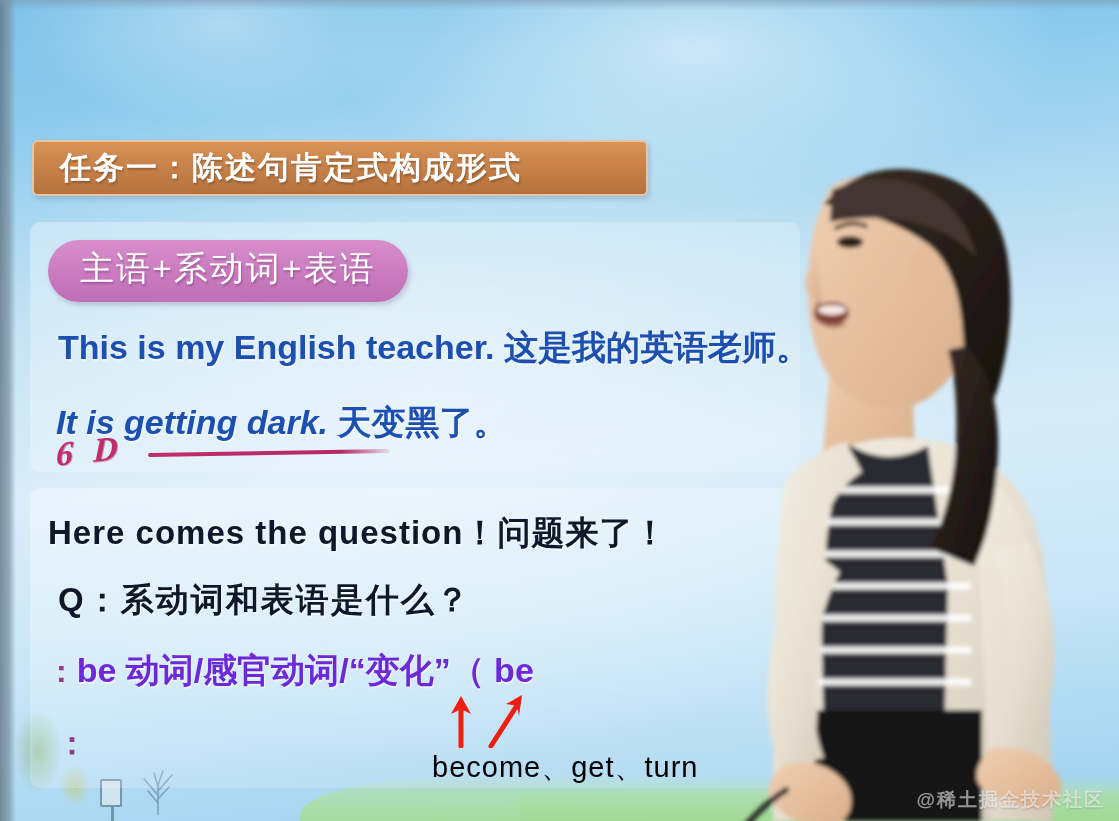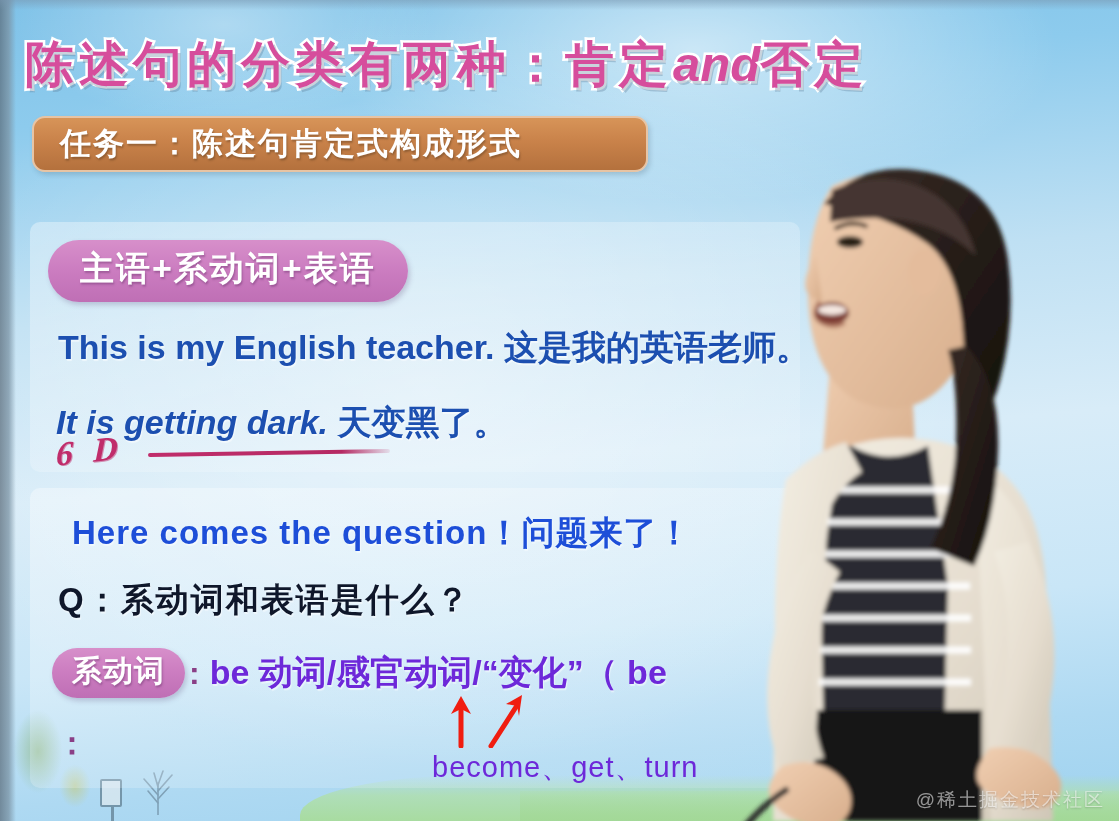--- a/index.html
+++ b/index.html
@@ -74,24 +74,24 @@
     color:#d64d9c;
     -webkit-text-stroke:5px #ffffff;
     paint-order:stroke fill;
     text-shadow:3px 4px 0 rgba(90,120,150,.33);
     white-space:nowrap;
   }
   .slide-title .en{font-style:italic;letter-spacing:0;}
 
   
   .task-bar{
-    position:absolute;left:32px;top:116px;width:616px;height:56px;
+    position:absolute;left:32px;top:140px;width:616px;height:56px;
     background:linear-gradient(180deg,#d79458 0%, #c9824a 45%, #b4713d 100%);
     border:2px solid #e7c4a4;
-    border-radius:13px;
+    border-radius:6px;
     display:flex;align-items:center;
     box-shadow:2px 3px 5px rgba(60,80,100,.22);
   }
   .task-bar-label{
     color:#ffffff;font-size:31px;font-weight:bold;letter-spacing:2px;
     margin-left:26px;text-shadow:1px 2px 2px rgba(90,60,30,.45);
     white-space:nowrap;
   }
 
   
@@ -101,21 +101,21 @@
     border-radius:10px;
   }
   #card-structure{left:30px;top:222px;width:770px;height:250px;}
   #card-question{left:30px;top:488px;width:780px;height:300px;}
 
   
   .pill{
     display:inline-flex;align-items:center;justify-content:center;
     background:linear-gradient(180deg,#d78fca 0%, #cb7cc0 50%, #bf6fb5 100%);
     border-radius:40px;
-    color:#ffffff;font-weight:bold;
+    color:#ffffff;font-weight:normal;
     text-shadow:1px 2px 2px rgba(120,60,120,.5);
     box-shadow:2px 3px 5px rgba(90,70,120,.25);
     white-space:nowrap;
   }
   #structure-pill{
     position:absolute;left:48px;top:240px;
     padding:6px 32px 10px 32px;font-size:34px;letter-spacing:2px;height:62px;
   }
 
   .sent{
@@ -138,22 +138,22 @@
   .handmark{
     position:absolute;left:56px;top:432px;
     color:#c02d6b;font-size:34px;font-weight:bold;font-style:italic;
     font-family:"Liberation Serif",serif;letter-spacing:6px;
     transform:rotate(-6deg) skewX(-8deg);
     text-shadow:1px 1px 0 rgba(192,45,107,.5);
   }
 
   
   #here-comes{
-    position:absolute;left:72px;top:511px;
-    font-size:33px;font-weight:bold;color:#1d4ed8;letter-spacing:1px;
+    position:absolute;left:48px;top:511px;
+    font-size:33px;font-weight:bold;color:#0f172a;letter-spacing:1px;
     text-shadow:1px 2px 1px rgba(255,255,255,.5);white-space:nowrap;
   }
   #q-line{
     position:absolute;left:58px;top:578px;
     font-size:33px;font-weight:bold;color:#0f172a;letter-spacing:2px;
     text-shadow:1px 2px 1px rgba(255,255,255,.5);white-space:nowrap;
   }
 
   .def-row{position:absolute;display:flex;align-items:center;white-space:nowrap;}
   #row-linking{left:52px;top:648px;}
@@ -167,39 +167,40 @@
     text-shadow:1px 2px 1px rgba(255,255,255,.5);
     margin-left:10px;letter-spacing:0px;
   }
   .def-colon{
     font-size:32px;font-weight:bold;color:#8a3f86;margin-left:4px;
   }
 
   
   #annotation{
     position:absolute;left:432px;top:748px;
-    font-size:29px;color:#6d28d9;letter-spacing:1px;white-space:nowrap;
+    font-size:29px;color:#000000;letter-spacing:1px;white-space:nowrap;
     font-family:"Liberation Sans",sans-serif;
   }
   .arrow{position:absolute;}
   #arrow-1{left:448px;top:694px;}
   #arrow-2{left:486px;top:692px;}
 
   
   #teacher{
     position:absolute;left:636px;top:150px;width:483px;height:671px;
     pointer-events:none;
   }
 
   
   #watermark{
     position:absolute;right:14px;bottom:8px;
     color:rgba(255,255,255,.55);font-size:19px;letter-spacing:2px;
     text-shadow:0 1px 2px rgba(0,0,0,.18);
     white-space:nowrap;
+    font-weight:bold;
   }
 </style>
 </head>
 <body>
 
 <div id="screen">
 
   <div class="slide-bg"></div>
   <div class="beam"></div>
   <div class="grass"></div>
@@ -215,23 +216,20 @@
       <path d="M30 38 L20 26"></path>
         <path d="M30 34 L41 22"></path>
       <path d="M30 22 L26 8"></path>
         <path d="M30 20 L35 6"></path>
     </g>
   </svg>
 
   <div class="screen-edge"></div>
   <div class="screen-edge-top"></div>
 
-  <div class="slide-title">
-    <span>陈述句的分类有两种：肯定</span><span class="en">and</span><span>否定</span>
-  </div>
 
   <div class="task-bar">
     <span class="task-bar-label">任务一：陈述句肯定式构成形式</span>
   </div>
 
   <div class="card" id="card-structure"></div>
 
   <div class="pill" id="structure-pill">主语+系动词+表语</div>
 
   <div class="sent" id="sentence-2">
@@ -249,21 +247,20 @@
 
   <div class="card" id="card-question"></div>
 
   <div id="here-comes">
     <span>Here comes the question！</span><span>问题来了！</span>
   </div>
 
   <div id="q-line">Q：系动词和表语是什么？</div>
 
   <div class="def-row" id="row-linking">
-    <span class="pill def-pill">系动词</span>
     <span class="def-colon">:</span>
     <span class="def-text">be 动词/感官动词/“变化”（ be</span>
   </div>
 
   <div class="def-row" id="row-predicative">
     <span class="def-colon">：</span>
   </div>
 
   <svg class="arrow" id="arrow-1" width="26" height="54" viewBox="0 0 26 54">
     <path d="M13 52 L13 14" stroke="#f01d10" stroke-width="5" stroke-linecap="round" fill="none"></path>

